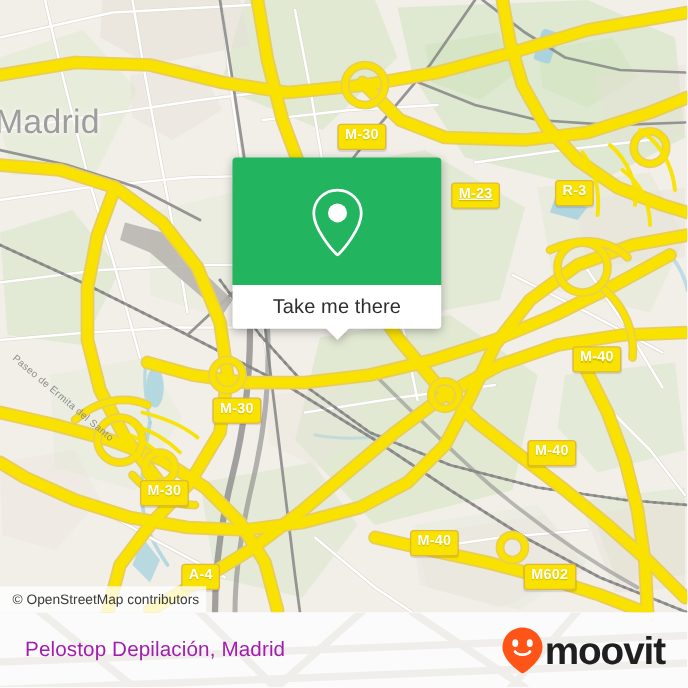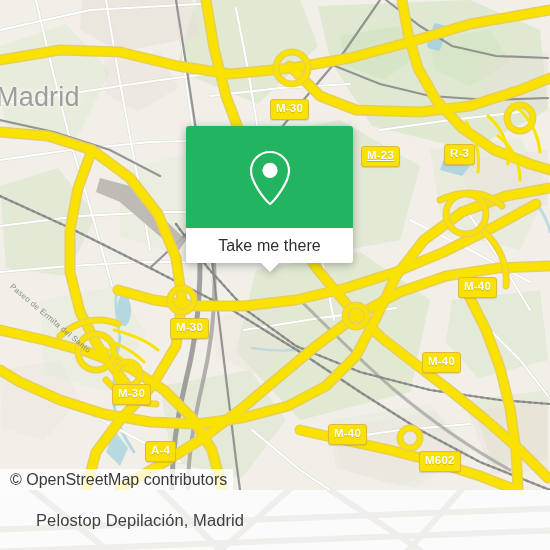--- a/index.html
+++ b/index.html
@@ -79,21 +79,21 @@
   
   #attribution {
     position: absolute;
     left: 0;
     bottom: 0;
     height: 21px;
     padding: 0 6px 0 10px;
     display: flex;
     align-items: center;
     background: rgba(255,255,255,0.78);
-    font-size: 16px;
+    font-size: 11px;
     color: #3a3a3a;
     white-space: nowrap;
   }
 
   
   #popup {
     position: absolute;
     left: 186px;
     top: 126px;
     width: 167px;
@@ -145,23 +145,23 @@
     align-items: center;
     overflow: hidden;
   }
   #bottombar-bg {
     position: absolute;
     left: 0; top: 0;
     width: 550px; height: 60px;
   }
   #place-name {
     position: relative;
-    margin-left: 36px;
+    margin-left: 20px;
     font-size: 16.5px;
-    color: #404040;
+    color: #a21caf;
     white-space: nowrap;
     letter-spacing: 0.1px;
   }
   #brand {
     position: absolute;
     right: 18px;
     top: 11px;
     display: flex;
     align-items: center;
   }
@@ -383,21 +383,21 @@
     <div class="shield" style="left:270px; top:62px;">M-30</div>
     <div class="shield" style="left:361px; top:109px;text-decoration:underline;">M-23</div>
     <div class="shield" style="left:444px; top:107px;">R-3</div>
     <div class="shield" style="left:458px; top:240px;">M-40</div>
     <div class="shield" style="left:422px; top:315px;">M-40</div>
     <div class="shield" style="left:328px; top:387px;">M-40</div>
     <div class="shield" style="left:419px; top:414px;">M602</div>
     <div class="shield" style="left:326px; top:461px;">M-31</div>
     <div class="shield" style="left:170px; top:281px;">M-30</div>
     <div class="shield" style="left:112px; top:347px;">M-30</div>
-    <div class="shield" style="left:145px; top:404px;">A-4</div>
+    <div class="shield" style="left:145px; top:414px;">A-4</div>
 
     <div id="attribution">
       <span>© OpenStreetMap contributors</span>
     </div>
 
     <div id="popup">
       <div id="popup-green">
         <svg width="46" height="57" viewBox="0 0 46 57">
           <path d="M23 3 C12.5 3 4 11.4 4 21.8 C4 33.6 18 50.5 22.1 54.3 C22.6 54.8 23.4 54.8 23.9 54.3 C28 50.5 42 33.6 42 21.8 C42 11.4 33.5 3 23 3 Z" fill="none" stroke="#ffffff" stroke-width="2.2"></path>
           <circle cx="23" cy="21.3" r="7.6" fill="#ffffff"></circle>
@@ -421,16 +421,25 @@
         <path d="M300 -10 L210 70"></path>
         <path d="M330 0 L420 60"></path>
         <path d="M470 -10 L400 70"></path>
         <path d="M-10 40 L560 18"></path>
         <path d="M-10 62 L560 40"></path>
       </g>
     </svg>
 
     <div id="place-name">Pelostop Depilación, Madrid</div>
 
+    <div id="brand">
+      <svg width="34" height="38" viewBox="0 0 34 38">
+        <path d="M17 1 C8.2 1 1 8.1 1 16.9 C1 26.4 13 35.5 16.1 37.4 C16.6 37.7 17.4 37.7 17.9 37.4 C21 35.5 33 26.4 33 16.9 C33 8.1 25.8 1 17 1 Z" fill="#ff5417"></path>
+        <ellipse cx="11.2" cy="13.4" rx="2.4" ry="3.1" fill="#ffffff"></ellipse>
+        <ellipse cx="22.8" cy="13.4" rx="2.4" ry="3.1" fill="#ffffff"></ellipse>
+        <path d="M11 20.2 C13.4 23.6 20.6 23.6 23 20.2" stroke="#ffffff" stroke-width="2.2" fill="none" stroke-linecap="round"></path>
+      </svg>
+      <span id="brand-wordmark">moovit</span>
+    </div>
 
   </div>
 
 </div>
 
 </body></html>

